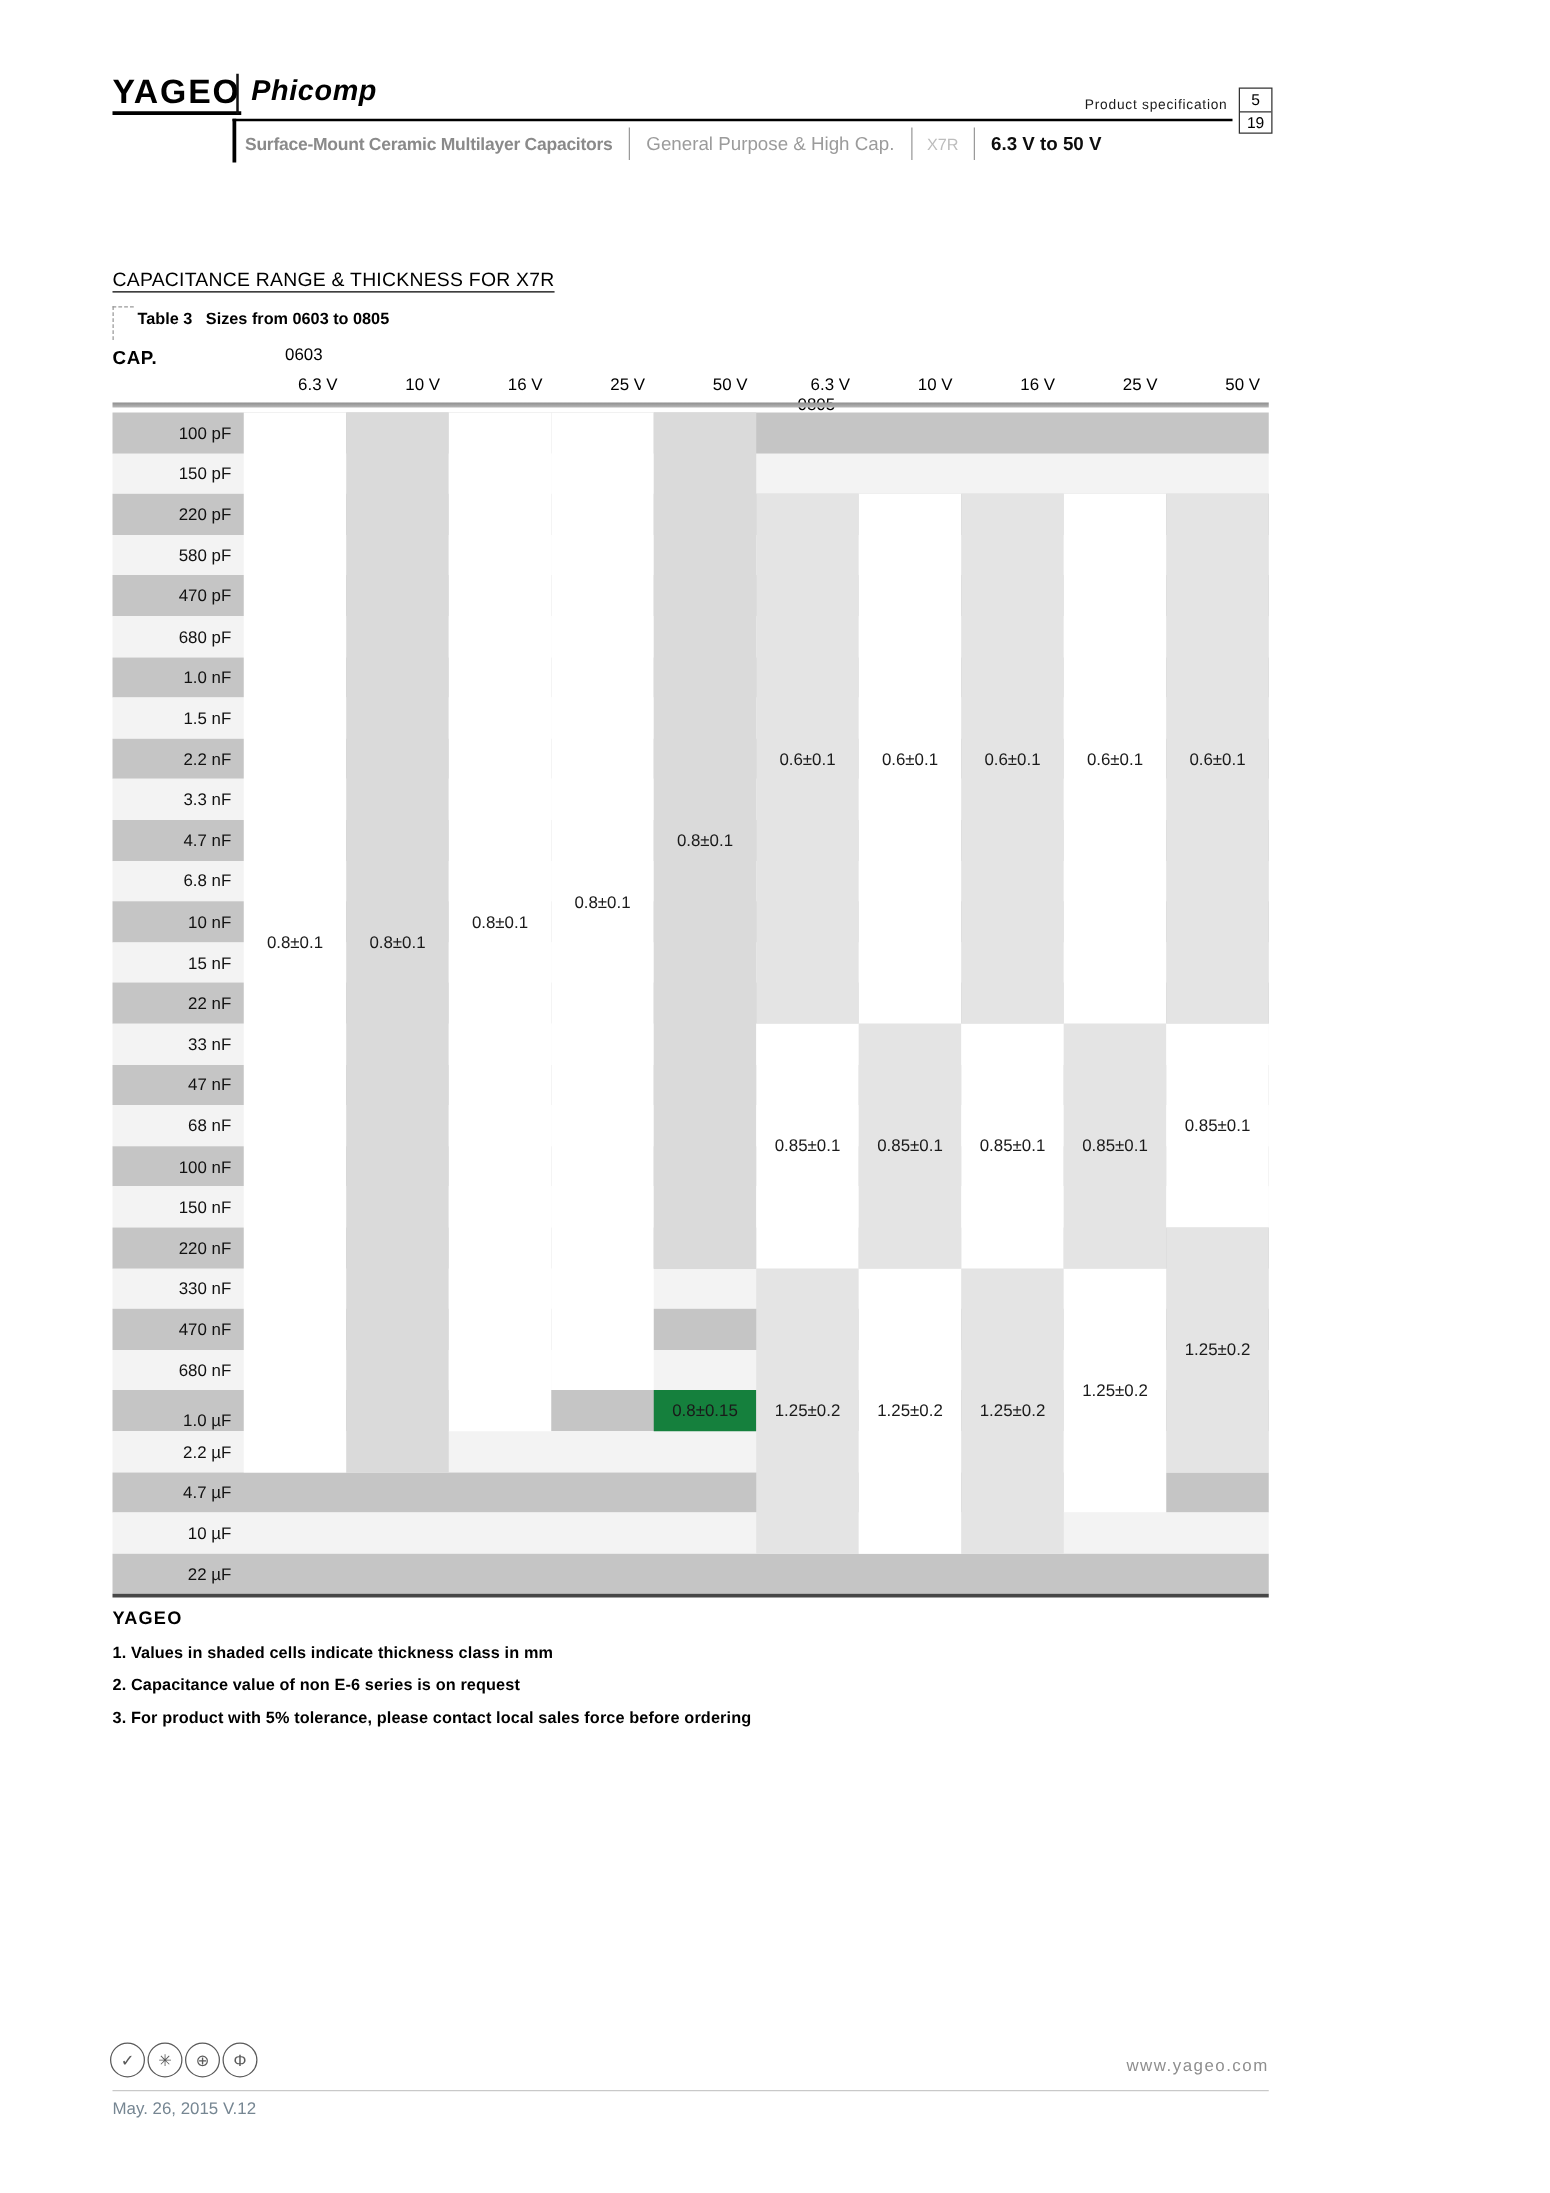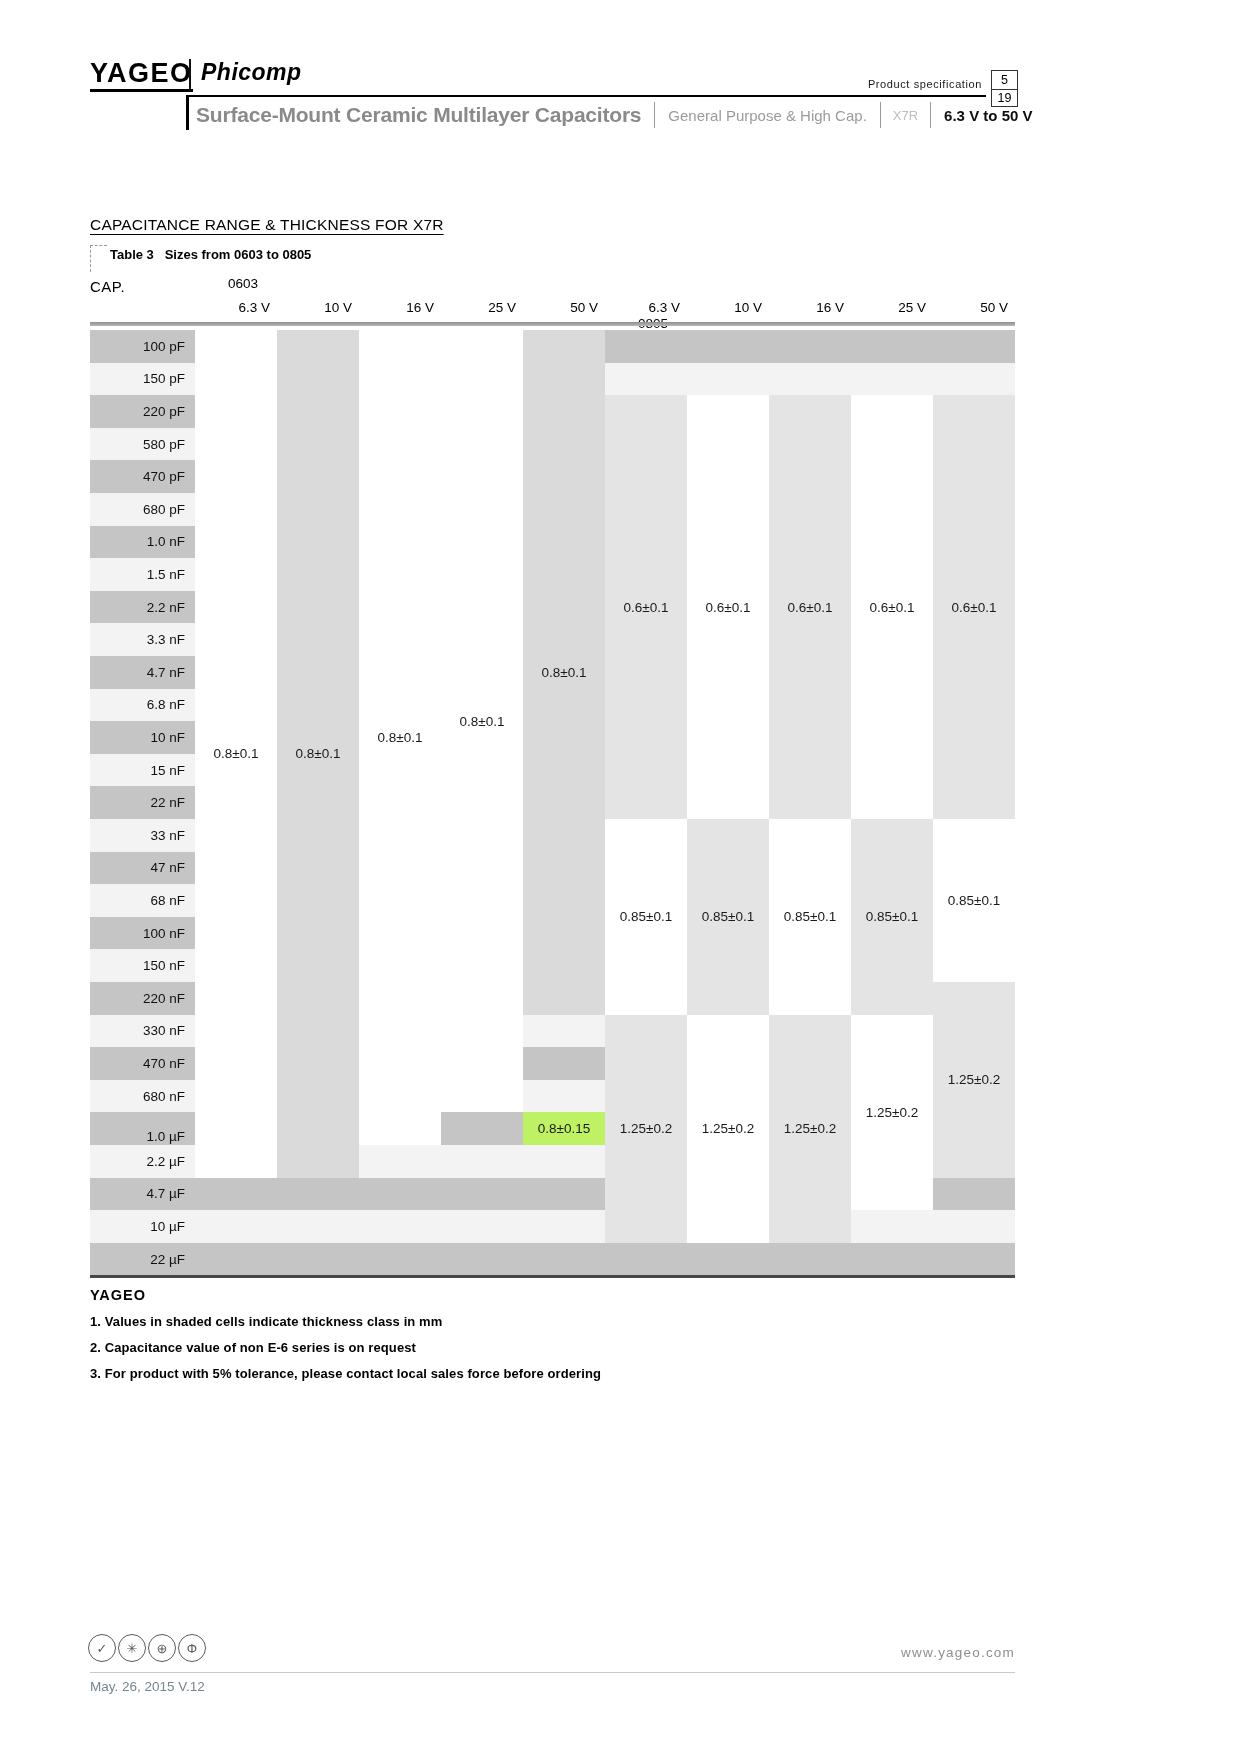--- a/index.html
+++ b/index.html
@@ -15,21 +15,21 @@
              font-style:italic; letter-spacing:.5px; line-height:1.2; }
   .spec-label { position:absolute; left:800px; top:78px; width:182px; text-align:right;
                 font-size:11px; letter-spacing:.6px; color:#1a1a1a; }
   .pagebox { position:absolute; left:991px; top:70px; width:27px; border:1.5px solid #333;
              text-align:center; font-size:12.5px; background:#fff; }
   .pagebox .p-cur { padding:2px 0; border-bottom:1.5px solid #333; }
   .pagebox .p-tot { padding:1px 0; }
   .head-hline { position:absolute; left:186px; top:95px; width:800px; height:2px; background:#000; }
   .head-vtick { position:absolute; left:186px; top:95px; width:3px; height:35px; background:#000; }
   .title-row { position:absolute; left:196px; top:100px; height:30px; display:flex; align-items:center; }
-  .title-main { font-size:21px; font-weight:700; color:#8a8a8a; letter-spacing:-.2px; padding-right:13px; white-space:nowrap; }
+  .title-main { font-size:14px; font-weight:700; color:#8a8a8a; letter-spacing:-.2px; padding-right:13px; white-space:nowrap; }
   .tsep { width:1px; height:26px; background:#9a9a9a; }
   .title-sub { font-size:15px; color:#9b9b9b; padding:0 13px; white-space:nowrap; }
   .title-series { font-size:13px; color:#bdbdbd; padding:0 12px; white-space:nowrap; }
   .title-volt { font-size:15px; font-weight:700; color:#0d0d0d; padding-left:13px; white-space:nowrap; }
 
   
   .section-heading { position:absolute; left:90px; top:216px; font-size:15.5px; letter-spacing:.2px;
                      text-decoration:underline; text-underline-offset:4px; }
   .dash-mark { position:absolute; left:90px; top:245px; width:17px; height:27px;
                border-top:1px dashed #999; border-left:1px dashed #999; }
@@ -84,21 +84,21 @@
     <span class="title-series">X7R</span>
     <span class="tsep"></span>
     <span class="title-volt">6.3 V to 50 V</span>
   </div>
 
   <div class="section-heading">CAPACITANCE RANGE &amp; THICKNESS FOR X7R</div>
   <div class="dash-mark"></div>
   <div class="table-caption">Table 3   Sizes from 0603 to 0805</div>
 
   <div id="cap-table">
-      <div class="t-cap" style="left: 0px; top: 8px;">CAP.</div>
+      <div class="t-cap" style="left: 0px; top: 8px; font-weight: bold;">CAP.</div>
       <div class="t-group" style="left: 138px; top: 6px;">0603</div>
       <div class="t-volt" style="left: 105px; top: 30px; width: 82px;">6.3 V</div>
       <div class="t-volt" style="left: 187px; top: 30px; width: 82px;">10 V</div>
       <div class="t-volt" style="left: 269px; top: 30px; width: 82px;">16 V</div>
       <div class="t-volt" style="left: 351px; top: 30px; width: 82px;">25 V</div>
       <div class="t-volt" style="left: 433px; top: 30px; width: 82px;">50 V</div>
       <div class="t-group" style="left: 548px; top: 6px; margin-top: 40px;">0805</div>
       <div class="t-volt" style="left: 515px; top: 30px; width: 82px;">6.3 V</div>
       <div class="t-volt" style="left: 597px; top: 30px; width: 82px;">10 V</div>
       <div class="t-volt" style="left: 679px; top: 30px; width: 82px;">16 V</div>
@@ -171,21 +171,21 @@
       </div>
       <div class="t-block" style="left: 269px; top: 60px; width: 82px; height: 815px; background: rgb(255, 255, 255);">
         <span>0.8±0.1</span>
       </div>
       <div class="t-block" style="left: 351px; top: 60px; width: 82px; height: 782.4px; background: rgb(255, 255, 255);">
         <span>0.8±0.1</span>
       </div>
       <div class="t-block" style="left: 433px; top: 60px; width: 82px; height: 684.6px; background: rgb(218, 218, 218);">
         <span>0.8±0.1</span>
       </div>
-      <div class="t-block" style="left: 433px; top: 842.4px; width: 82px; height: 32.6px; background: #bef264;">
+      <div class="t-block" style="left: 433px; top: 842.4px; width: 82px; height: 32.6px; background: #15803d;">
         <span>0.8±0.15</span>
       </div>
       <div class="t-block" style="left: 515px; top: 125.2px; width: 82px; height: 423.8px; background: rgb(228, 228, 228);">
         <span>0.6±0.1</span>
       </div>
       <div class="t-block" style="left: 515px; top: 549px; width: 82px; height: 195.6px; background: rgb(255, 255, 255);">
         <span>0.85±0.1</span>
       </div>
       <div class="t-block" style="left: 515px; top: 744.6px; width: 82px; height: 228.2px; background: rgb(228, 228, 228);">
         <span>1.25±0.2</span>

